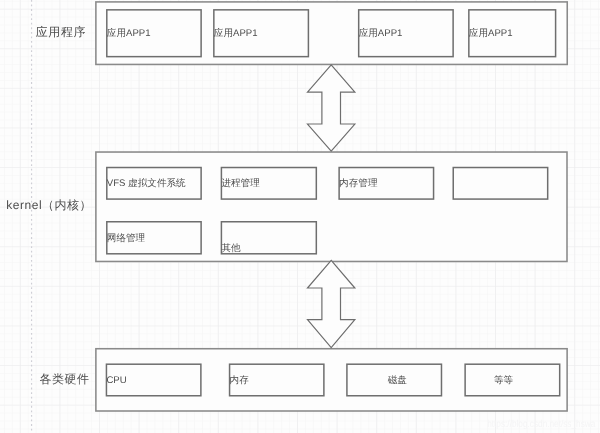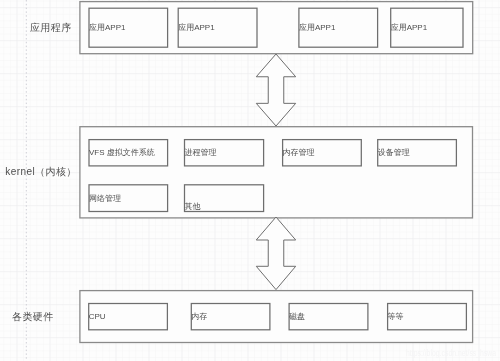--- a/index.html
+++ b/index.html
@@ -80,43 +80,40 @@
   <div class="layer" id="layer-kernel" style="left: 79.9px; top: 126.7px; width: 392.6px; height: 91.2px;">
       <div class="cell" style="left: 9.1px; top: 12.9px; width: 71px; height: 26.3px;">
         <span>VFS 虚拟文件系统</span>
       </div>
       <div class="cell" style="left: 104.6px; top: 12.9px; width: 79.1px; height: 26.3px;">
         <span>进程管理</span>
       </div>
       <div class="cell" style="left: 202.7px; top: 12.9px; width: 78.7px; height: 26.3px;">
         <span>内存管理</span>
       </div>
-      <div class="cell" style="left: 297.8px; top: 12.9px; width: 78.7px; height: 26.3px;">
-        <span>设备管理</span>
-      </div>
       <div class="cell" style="left: 9.1px; top: 58.1px; width: 78.6px; height: 26.7px;">
         <span>网络管理</span>
       </div>
       <div class="cell" style="left: 104.6px; top: 58.1px; width: 79.1px; height: 44px;">
         <span>其他</span>
       </div>
     </div>
 
-  <div class="lbl" id="lbl-hw" style="left: 12px; top: 312.2px;">各类硬件</div>
+  <div class="lbl" id="lbl-hw" style="left: 33px; top: 312.2px;">各类硬件</div>
   <div class="layer" id="layer-hw" style="left: 79.9px; top: 290.6px; width: 392.7px; height: 51.9px;">
       <div class="cell" style="left: 8.8px; top: 12.9px; width: 85px; height: 26.3px;">
         <span>CPU</span>
       </div>
       <div class="cell" style="left: 111.4px; top: 12.9px; width: 96px; height: 26.3px;">
         <span>内存</span>
       </div>
-      <div class="cell" style="left: 209.2px; top: 12.9px; width: 84px; height: 26.3px;">
+      <div class="cell" style="left: 209.2px; top: 12.9px; width: 84px; height: 26.3px; padding-left: 34px;">
         <span>磁盘</span>
       </div>
-      <div class="cell" style="left: 307.7px; top: 12.9px; width: 67px; height: 26.3px;">
+      <div class="cell" style="left: 307.7px; top: 12.9px; width: 67px; height: 26.3px; padding-left: 24px;">
         <span>等等</span>
       </div>
     </div>
 
   <svg class="arrow" style="left:252px;top:50px;width:48px;height:80px;" viewBox="0 0 48 80" xmlns="http://www.w3.org/2000/svg">
     <polygon points="24,4 43.7,26.75 31.75,26.75 31.75,53.35 43.7,53.35 24,76 4.25,53.35 16.25,53.35 16.25,26.75 4.25,26.75" fill="#fdfdfd" stroke="#6e6e6e" stroke-width="1" stroke-linejoin="miter"></polygon>
   </svg>
 
   <svg class="arrow" style="left:252px;top:213.4px;width:48px;height:80px;" viewBox="0 0 48 80" xmlns="http://www.w3.org/2000/svg">
     <polygon points="24,4 43.7,27 31.75,27 31.75,53.3 43.7,53.3 24,76.6 4.25,53.3 16.25,53.3 16.25,27 4.25,27" fill="#fdfdfd" stroke="#6e6e6e" stroke-width="1" stroke-linejoin="miter"></polygon>

